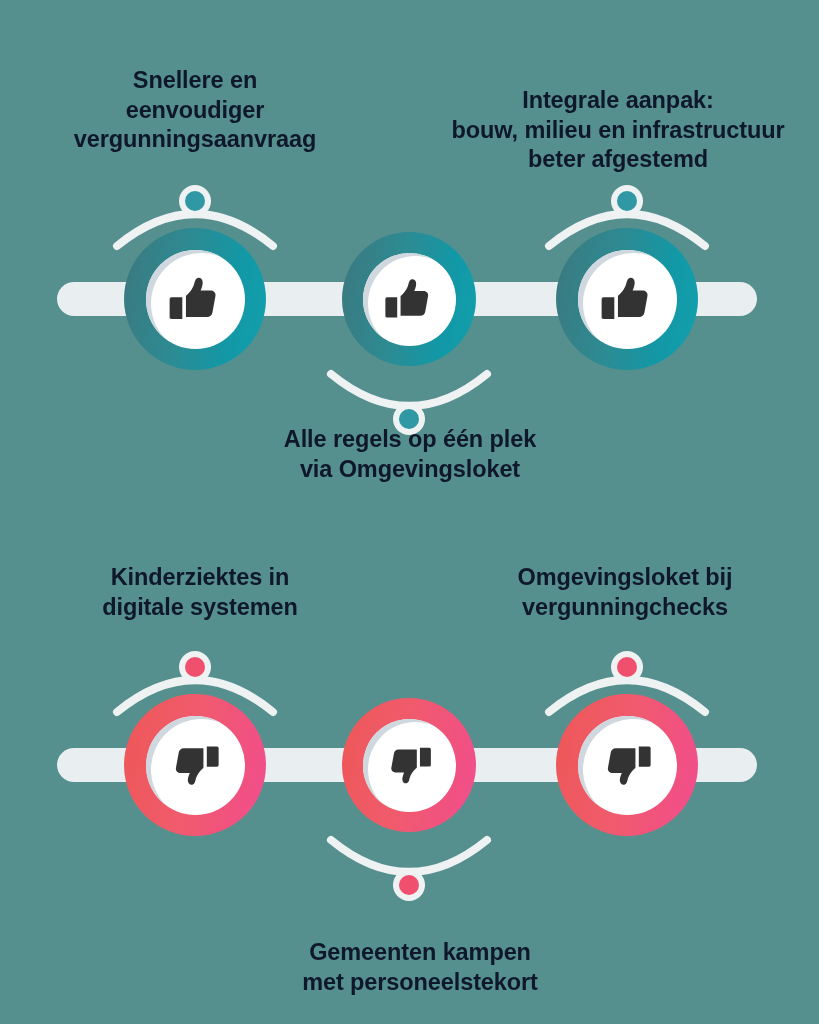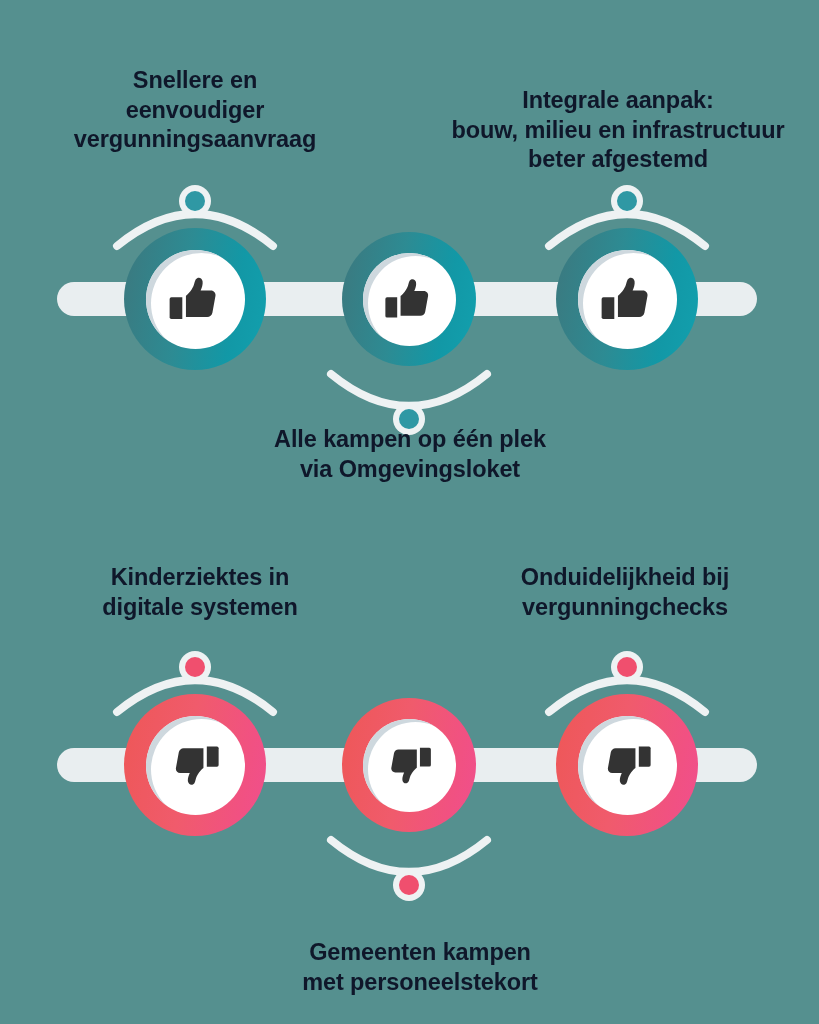--- a/index.html
+++ b/index.html
@@ -187,31 +187,31 @@
       <div class="disc-inner">
         <span>
           <svg width="58" height="58" viewBox="0 0 64 64">
             <path fill="#333333" d="M6 30h12v24H6a2 2 0 0 1-2-2V32a2 2 0 0 1 2-2z"></path>
             <path fill="#333333" d="M22 28.5c3-2.2 7.2-7.4 8.8-12.2 1-3 1.1-6.1 3.6-7.3 2.7-1.3 5.6.6 6 3.6.45 3.4-.9 7-2.2 9.9h11.4c3.2 0 5.6 2.9 5 6l-3.4 18.7c-.5 2.8-2.9 4.8-5.7 4.8H22z"></path>
           </svg>
         </span>
       </div>
     </div>
 
-    <div class="caption cap-tm">Alle kampen op één plek
+    <div class="caption cap-tm">Alle regels op één plek
 via Omgevingsloket</div>
   </div>
 
   <div class="section" id="section-negative">
   </div>
 
   <div class="caption cap-bl">Kinderziektes in
 digitale systemen</div>
 
-  <div class="caption cap-br">Onduidelijkheid bij
+  <div class="caption cap-br">Omgevingsloket bij
 vergunningchecks</div>
 
   <div class="track" id="track-negative"></div>
 
   <div class="arc" id="arc-down-1">
     <svg width="176" height="74" viewBox="0 0 176 74">
       <path d="M10 68 Q88 4 166 68" fill="none" stroke="#eef2f3" stroke-width="8" stroke-linecap="round"></path>
       <circle cx="88" cy="23" r="16" fill="#eef2f3"></circle>
       <circle cx="88" cy="23" r="10" fill="#f04f6e"></circle>
     </svg>

